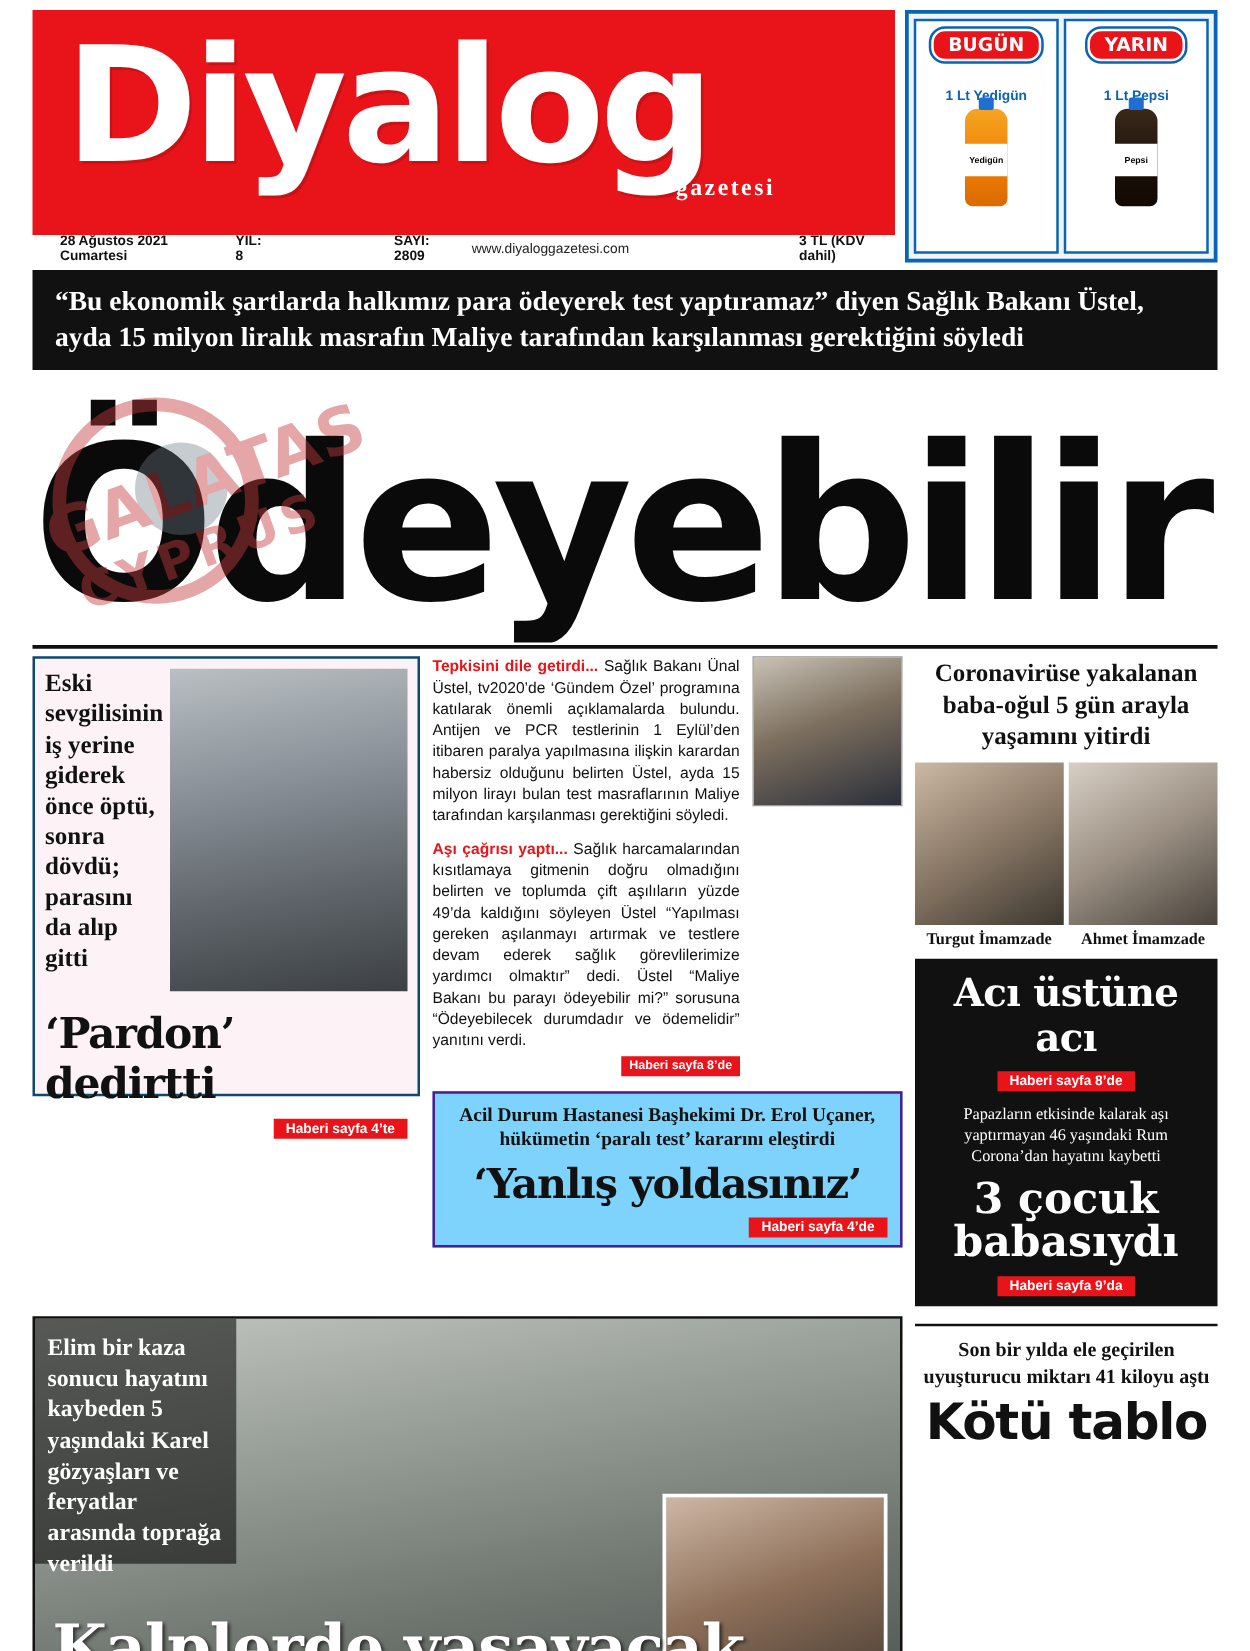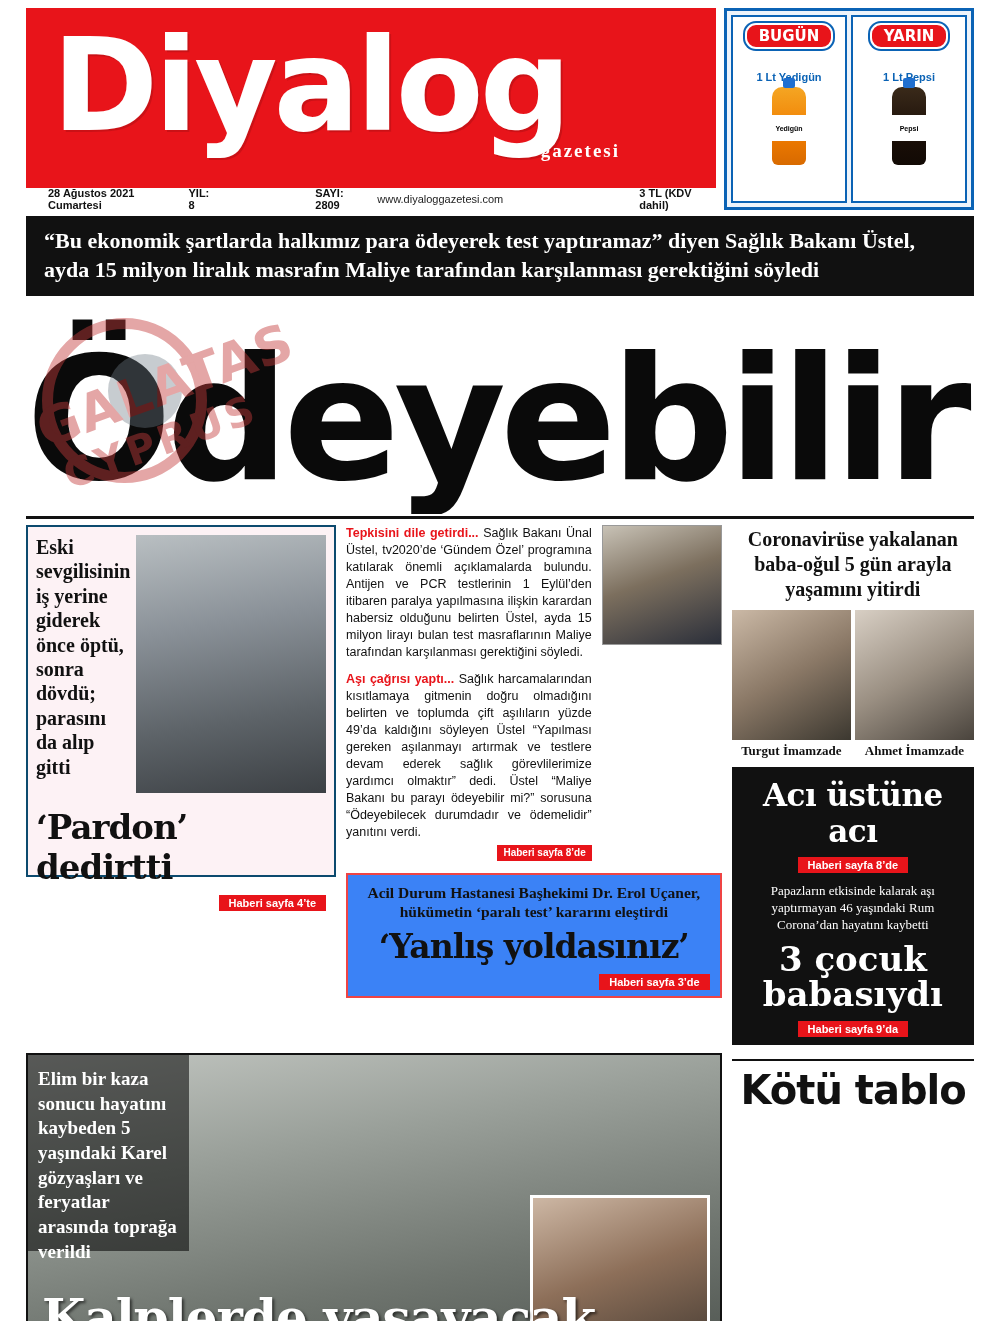--- a/index.html
+++ b/index.html
@@ -170,21 +170,21 @@
     font-family: "Liberation Sans", sans-serif;
   }
   .body-text .kicker { color: #e8141a; font-weight: bold; }
   .portrait {
     width: 120px; height: 120px; flex: none;
     background: linear-gradient(160deg,#c8c2b6 0%, #7c6f5e 45%, #2b2f3a 100%);
     border: 1px solid #999;
   }
   .haber-right { text-align: right; font-size: 10px; font-weight: bold; background:#e8141a; color:#fff; display:inline-block; padding:1px 6px; float:right; margin-top:4px;}
   .yellow-box {
-    background: #3b82f6; border: 2px solid #ef4444; margin-top: 12px;
+    background: #7dd3fc; border: 2px solid #4c1d95; margin-top: 12px;
     padding: 8px 10px 6px 10px;
   }
   .yellow-top {
     font-family: "Liberation Serif", serif; font-weight: bold; font-size: 15.5px;
     text-align: center; line-height: 1.25; color: #111;
   }
   .yellow-head {
     font-family: "DejaVu Serif", serif; font-weight: bold; font-size: 33px;
     text-align: center; margin-top: 6px; letter-spacing: -1px; color:#111;
   }
@@ -325,21 +325,21 @@
           </p>
           <span class="haber-right">Haberi sayfa 8’de</span>
         </div>
         <div class="portrait"></div>
       </div>
 
       <div class="yellow-box">
         <div class="yellow-top">Acil Durum Hastanesi Başhekimi Dr. Erol Uçaner, hükümetin ‘paralı test’ kararını eleştirdi</div>
         <div class="yellow-head">‘Yanlış yoldasınız’</div>
         <div class="ref-right">
-          <span class="red-ref">Haberi sayfa 3’de</span>
+          <span class="red-ref">Haberi sayfa 4’de</span>
         </div>
       </div>
     </div>
 
     <div class="col-right">
       <div class="right-head">Coronavirüse yakalanan baba-oğul 5 gün arayla yaşamını yitirdi</div>
       <div class="two-photos">
         <div class="photo p2"></div>
         <div class="photo p3"></div>
       </div>
@@ -361,17 +361,18 @@
   <div class="bottom">
     <div class="bottom-left">
       <div class="bl-overlay">Elim bir kaza sonucu hayatını kaybeden 5 yaşındaki Karel gözyaşları ve feryatlar arasında toprağa verildi</div>
       <div class="inset"></div>
       <div class="bl-head">Kalplerde yaşayacak</div>
 
     </div>
 
     <div class="bottom-right">
       <div class="thin-rule"></div>
+      <div class="br-text">Son bir yılda ele geçirilen uyuşturucu miktarı 41 kiloyu aştı</div>
       <div class="br-head">Kötü tablo</div>
     </div>
   </div>
 
 </div>
 
 </body></html>

